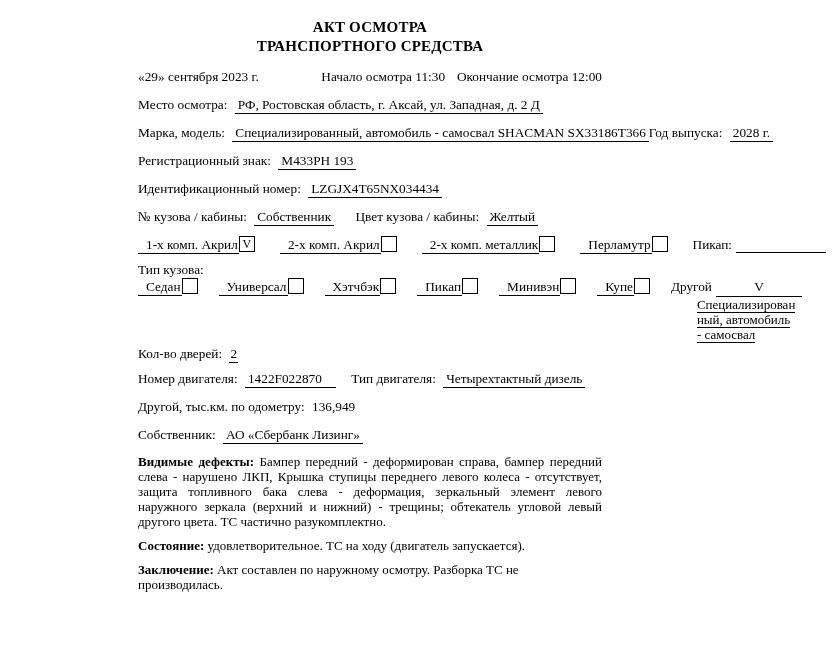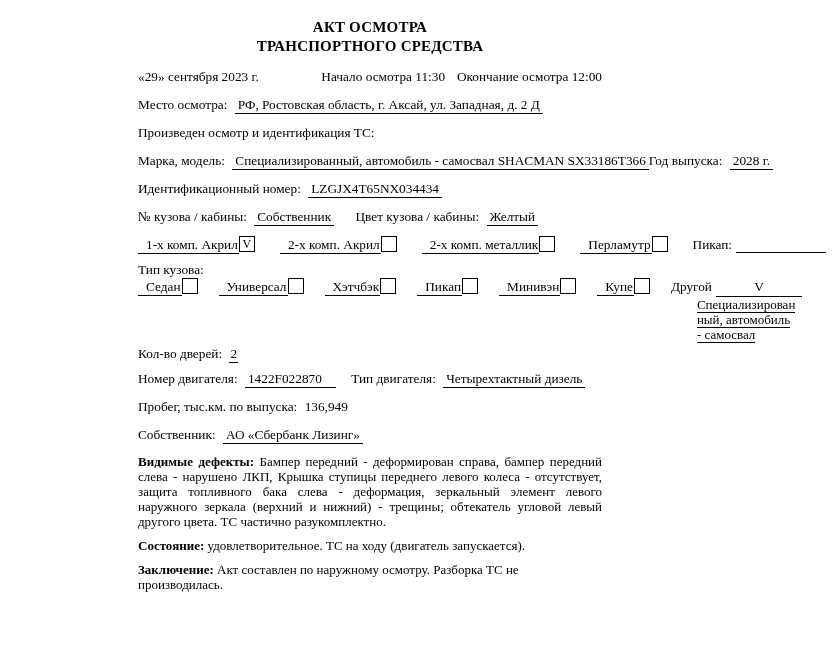--- a/index.html
+++ b/index.html
@@ -122,33 +122,36 @@
     <span class="hdr-date">«29» сентября 2023 г.</span>
     <span class="hdr-start">Начало осмотра 11:30</span>
     <span>Окончание осмотра 12:00</span>
   </div>
 
   <div class="line">
     <span>Место осмотра:</span>
     <span class="u">РФ, Ростовская область, г. Аксай, ул. Западная, д. 2 Д</span>
   </div>
 
-  <div class="line">Произведен осмотр и идентификация ТС:</div>
 
   <div class="line row-split">
     <span>
       <span>Марка, модель:</span>
       <span class="u">Специализированный, автомобиль - самосвал SHACMAN SX33186T366</span>
     </span>
     <span>
       <span>Год выпуска:</span>
       <span class="u">2028 г.</span>
     </span>
   </div>
 
+  <div class="line">
+    <span>Регистрационный знак:</span>
+    <span class="u">М433РН 193</span>
+  </div>
 
   <div class="line">
     <span>Идентификационный номер:</span>
     <span class="u">LZGJX4T65NX034434</span>
   </div>
 
   <div class="line">
     <span>№ кузова / кабины:</span>
     <span class="u">Собственник</span>
     <span class="gap-md" style="margin-left:18px;">Цвет кузова / кабины:</span>
@@ -214,21 +217,21 @@
 
   <div class="line">
     <span>Номер двигателя:</span>
     <span class="u" style="padding-right:14px;">1422F022870</span>
     <span class="gap-md">Тип двигателя:</span>
     <span class="u">Четырехтактный дизель</span>
   </div>
 
 
   <div class="line">
-    <span>Пробег, тыс.км. по выпуска:</span>
+    <span>Другой, тыс.км. по одометру:</span>
     <span style="margin-left:4px;">136,949</span>
   </div>
 
   <div class="line">
     <span>Собственник:</span>
     <span class="u">АО «Сбербанк Лизинг»</span>
   </div>
 
   <p class="para">
     <span class="lbl">Видимые дефекты:</span>

